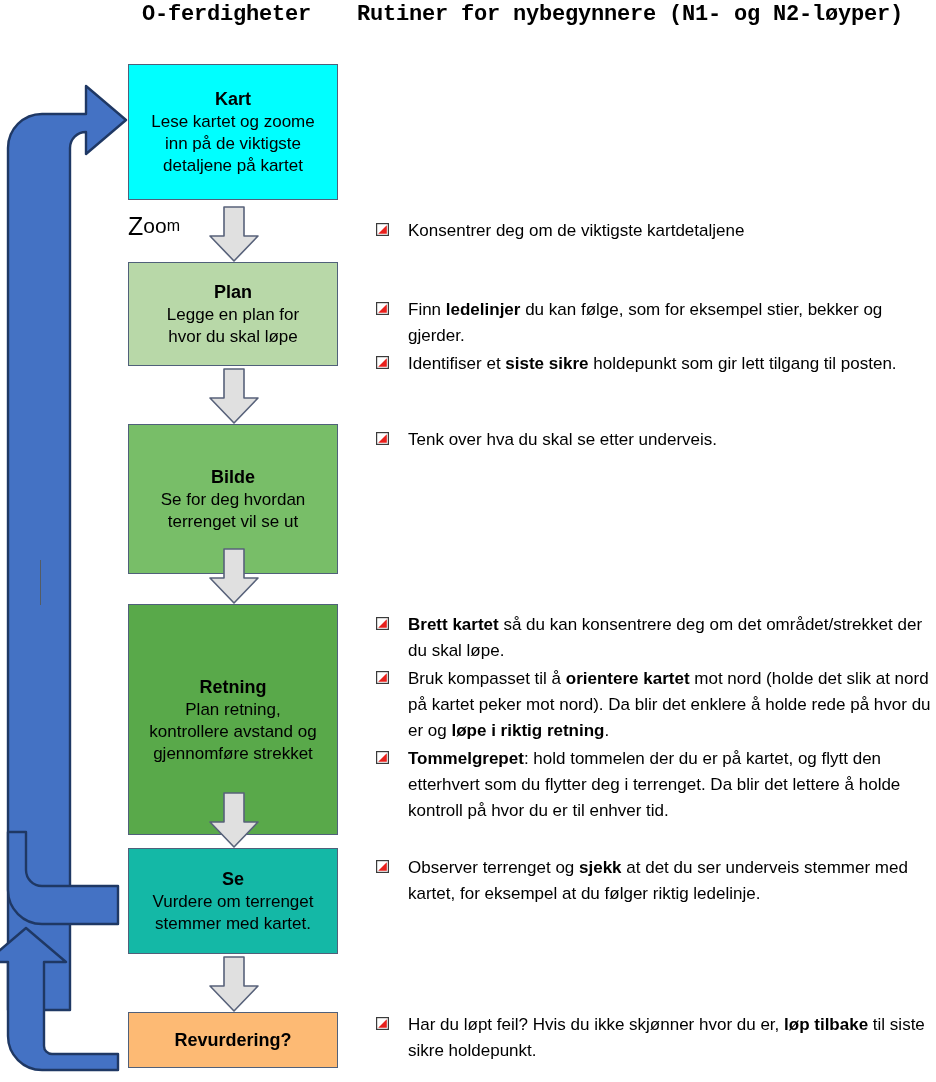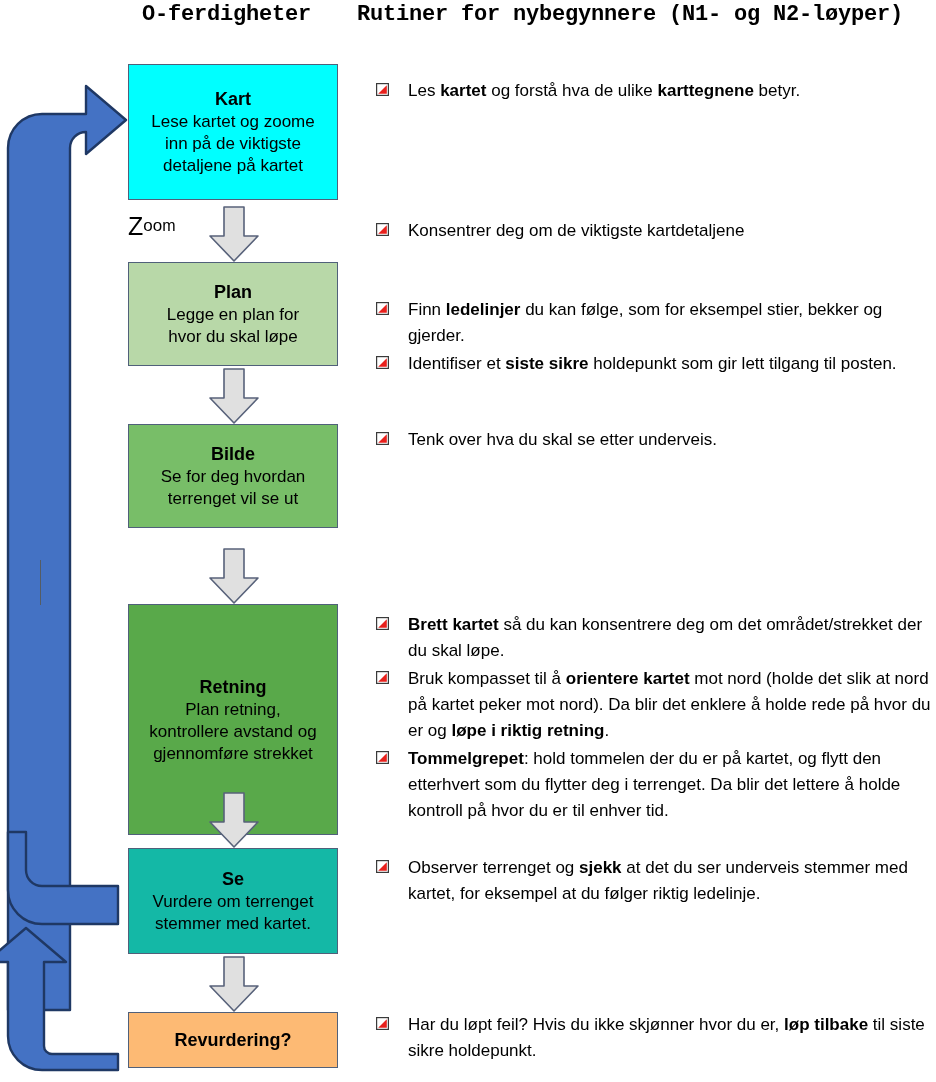--- a/index.html
+++ b/index.html
@@ -55,21 +55,21 @@
     font-size: 18px;
     line-height: 24px;
   }
   .box .sub {
     font-weight: normal;
     white-space: pre-line;
   }
 
   #box-kart      { top: 64px;  height: 136px; background: #00ffff; }
   #box-plan      { top: 262px; height: 104px; background: #b8d8a8; }
-  #box-bilde     { top: 424px; height: 104px; background: #78be68; }
+  #box-bilde     { top: 424px; height: 150px; background: #78be68; }
   #box-retning   { top: 604px; height: 231px; background: #59a94a; }
   #box-se        { top: 848px; height: 106px; background: #14b8a6; }
   #box-revurd    { top: 1012px;height: 56px;  background: #fdba74; }
 
   
   .downarrow {
     position: absolute;
     left: 208px;
     width: 52px;
   }
@@ -86,21 +86,21 @@
     position: absolute;
     left: 128px;
     top: 206px;
     height: 40px;
     display: flex;
     align-items: center;
     color: #000000;
     font-family: "Liberation Sans", sans-serif;
   }
   #zoom-label .z1 { font-size: 25px; }
-  #zoom-label .z2 { font-size: 17px; }
+  #zoom-label .z2 { font-size: 21px; }
   #zoom-label .z3 { font-size: 16px; }
 
   
   #blue-arrows {
     position: absolute;
     left: 0; top: 0;
     width: 180px;
     height: 1082px;
     pointer-events: none;
   }
@@ -261,31 +261,20 @@
         <path d="M 16,1 L 36,1 L 36,30 L 50,30 L 26,55 L 2,30 L 16,30 Z" fill="#e0e0e0" stroke="#58627a" stroke-width="1.6" stroke-linejoin="round"></path>
       </svg>
   </div>
 
   <div id="zoom-label">
     <span class="z1">Z</span>
     <span class="z2">oo</span>
     <span class="z3">m</span>
   </div>
 
-  <div class="bullet-group" id="bg-kart">
-      <div class="bullet">
-        <span class="marker">
-          <svg viewBox="0 0 13 13" width="13" height="13">
-            <rect x="0.6" y="0.6" width="11.8" height="11.8" fill="#ffffff" stroke="#3a3a3a" stroke-width="1.2"></rect>
-            <path d="M 2.2,10.8 L 10.8,2.2 L 10.8,10.8 Z" fill="#e8201c"></path>
-          </svg>
-        </span>
-        <span class="txt"><span>Les </span><b>kartet</b><span> og forstå hva de ulike </span><b>karttegnene</b><span> betyr.</span></span>
-      </div>
-    </div>
   <div class="bullet-group" id="bg-zoom">
       <div class="bullet">
         <span class="marker">
           <svg viewBox="0 0 13 13" width="13" height="13">
             <rect x="0.6" y="0.6" width="11.8" height="11.8" fill="#ffffff" stroke="#3a3a3a" stroke-width="1.2"></rect>
             <path d="M 2.2,10.8 L 10.8,2.2 L 10.8,10.8 Z" fill="#e8201c"></path>
           </svg>
         </span>
         <span class="txt"><span>Konsentrer deg om de viktigste kartdetaljene</span></span>
       </div>

